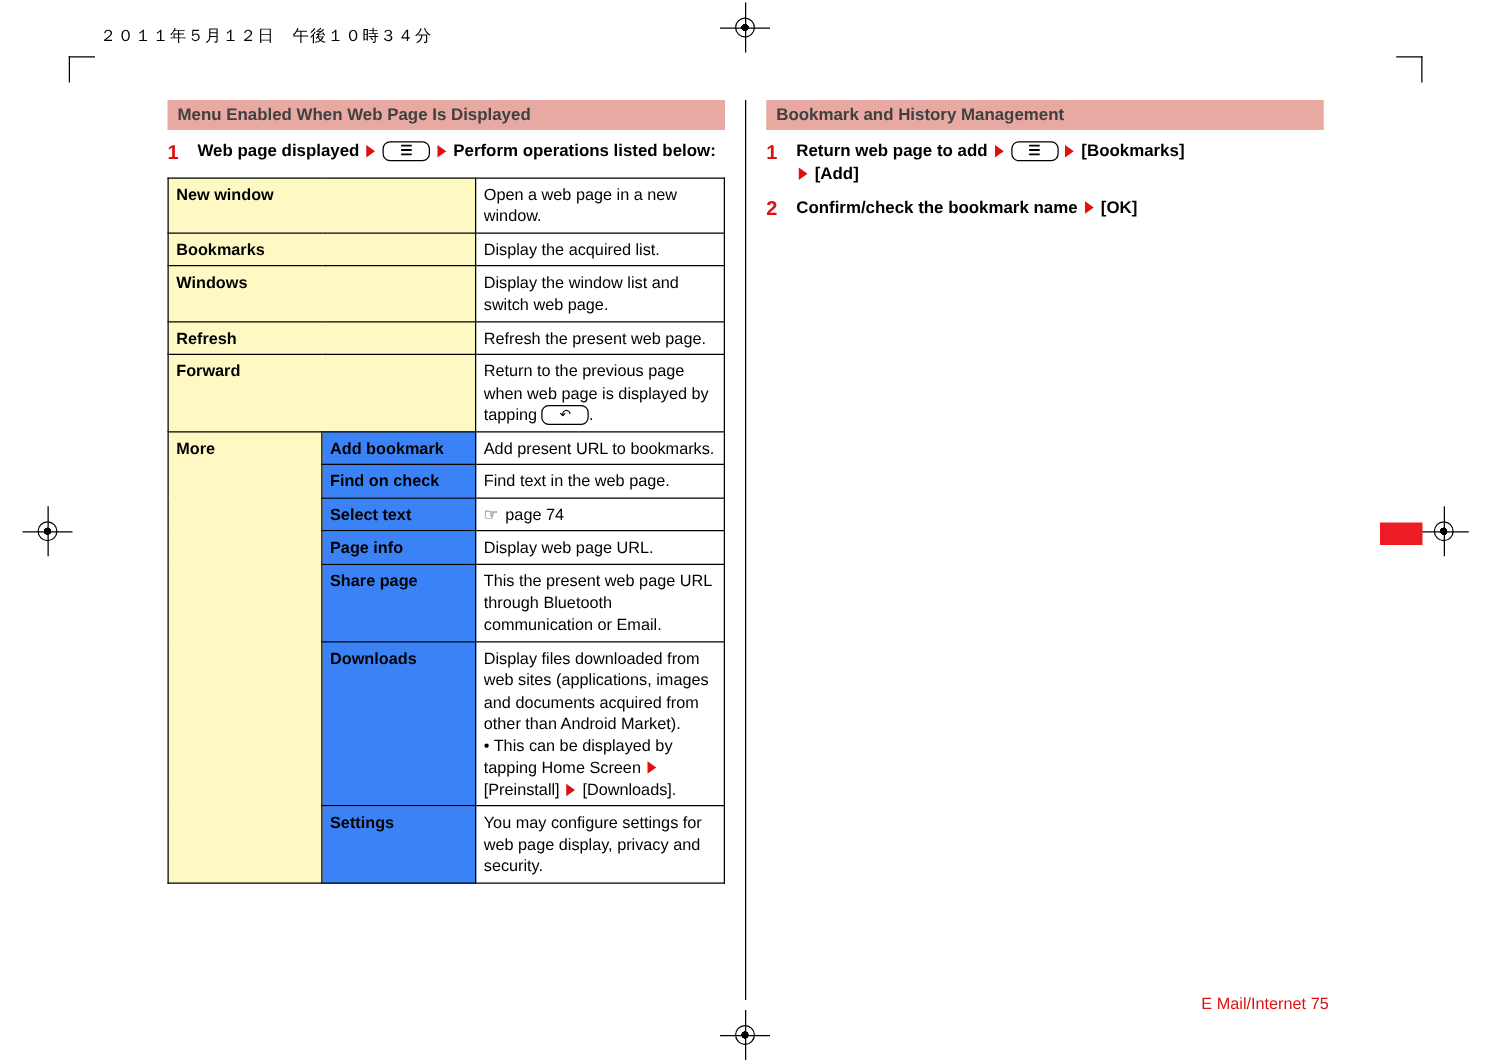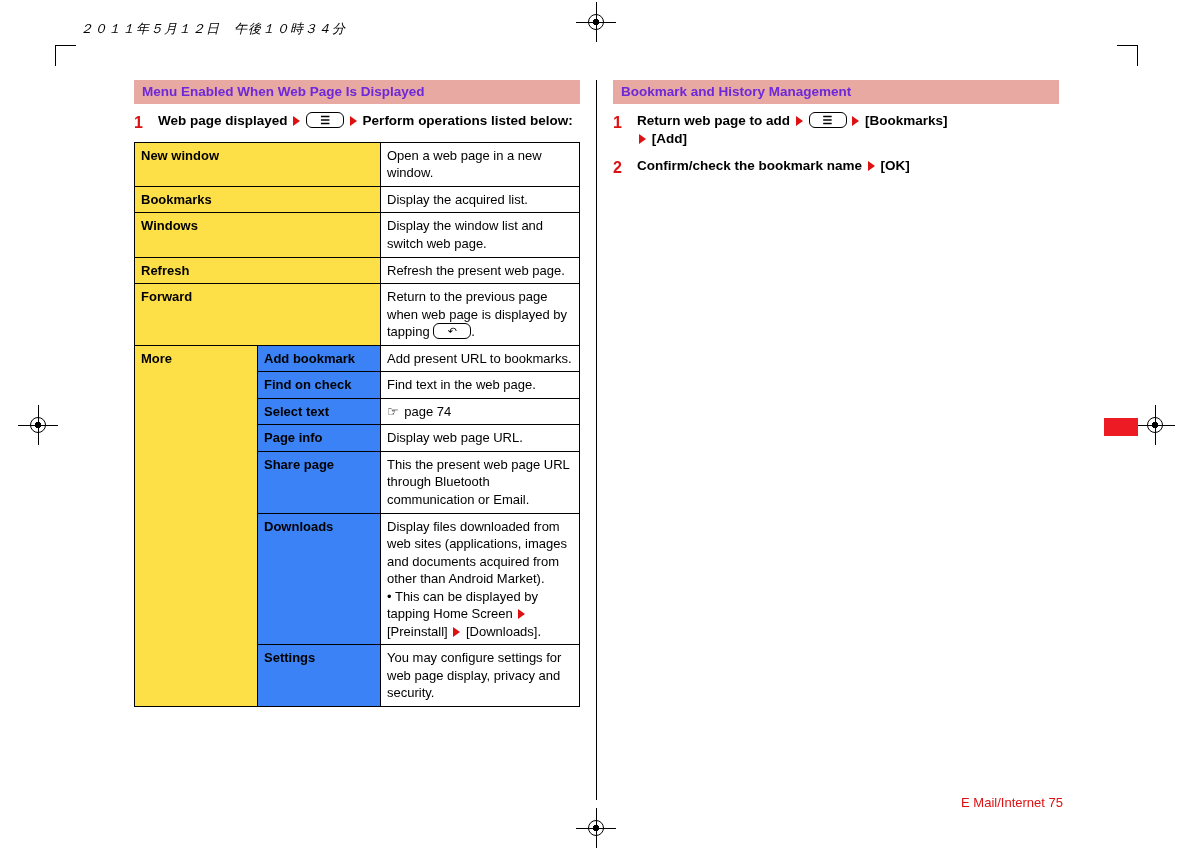--- a/index.html
+++ b/index.html
@@ -12,21 +12,20 @@
     height: 850px;
     position: relative;
     overflow: hidden;
   }
   .page-header {
     position: absolute;
     top: 20px;
     left: 80px;
     font-size: 13px;
     letter-spacing: 1px;
-    font-style: italic;
   }
   .crop-top-left, .crop-top-right, .crop-bottom-left, .crop-bottom-right {
     position: absolute;
     width: 20px; height: 20px;
   }
   .crop-top-left { top: 45px; left: 55px; border-left: 1px solid #000; border-top: 1px solid #000; }
   .crop-top-right { top: 45px; right: 55px; border-right: 1px solid #000; border-top: 1px solid #000; }
   .reg-mark {
     position: absolute;
     width: 20px; height: 20px;
@@ -73,21 +72,21 @@
     line-height: 1.35;
   }
   .col-divider {
     width: 1px;
     background: #000;
     margin: 0 2px;
     align-self: stretch;
   }
   .section-head {
     background: #e8a9a2;
-    color: #6d28d9;
+    color: #404040;
     font-weight: bold;
     padding: 3px 8px;
     font-size: 13.5px;
     margin-bottom: 8px;
   }
   .subhead {
     font-weight: bold;
     font-size: 15px;
     border-bottom: 1px solid #b22;
     padding-bottom: 2px;
@@ -134,21 +133,21 @@
     width: 100%;
     font-size: 13px;
     margin-top: 4px;
   }
   table.menu td {
     border: 1px solid #000;
     padding: 4px 6px;
     vertical-align: top;
   }
   table.menu td.lbl {
-    background: #fde047;
+    background: #fef9c3;
     font-weight: bold;
     width: 110px;
   }
   table.menu td.lbl2 {
     background: #3b82f6;
     font-weight: bold;
     width: 110px;
   }
   .ptr::before { content: "\261E"; margin-right: 2px; }
 

